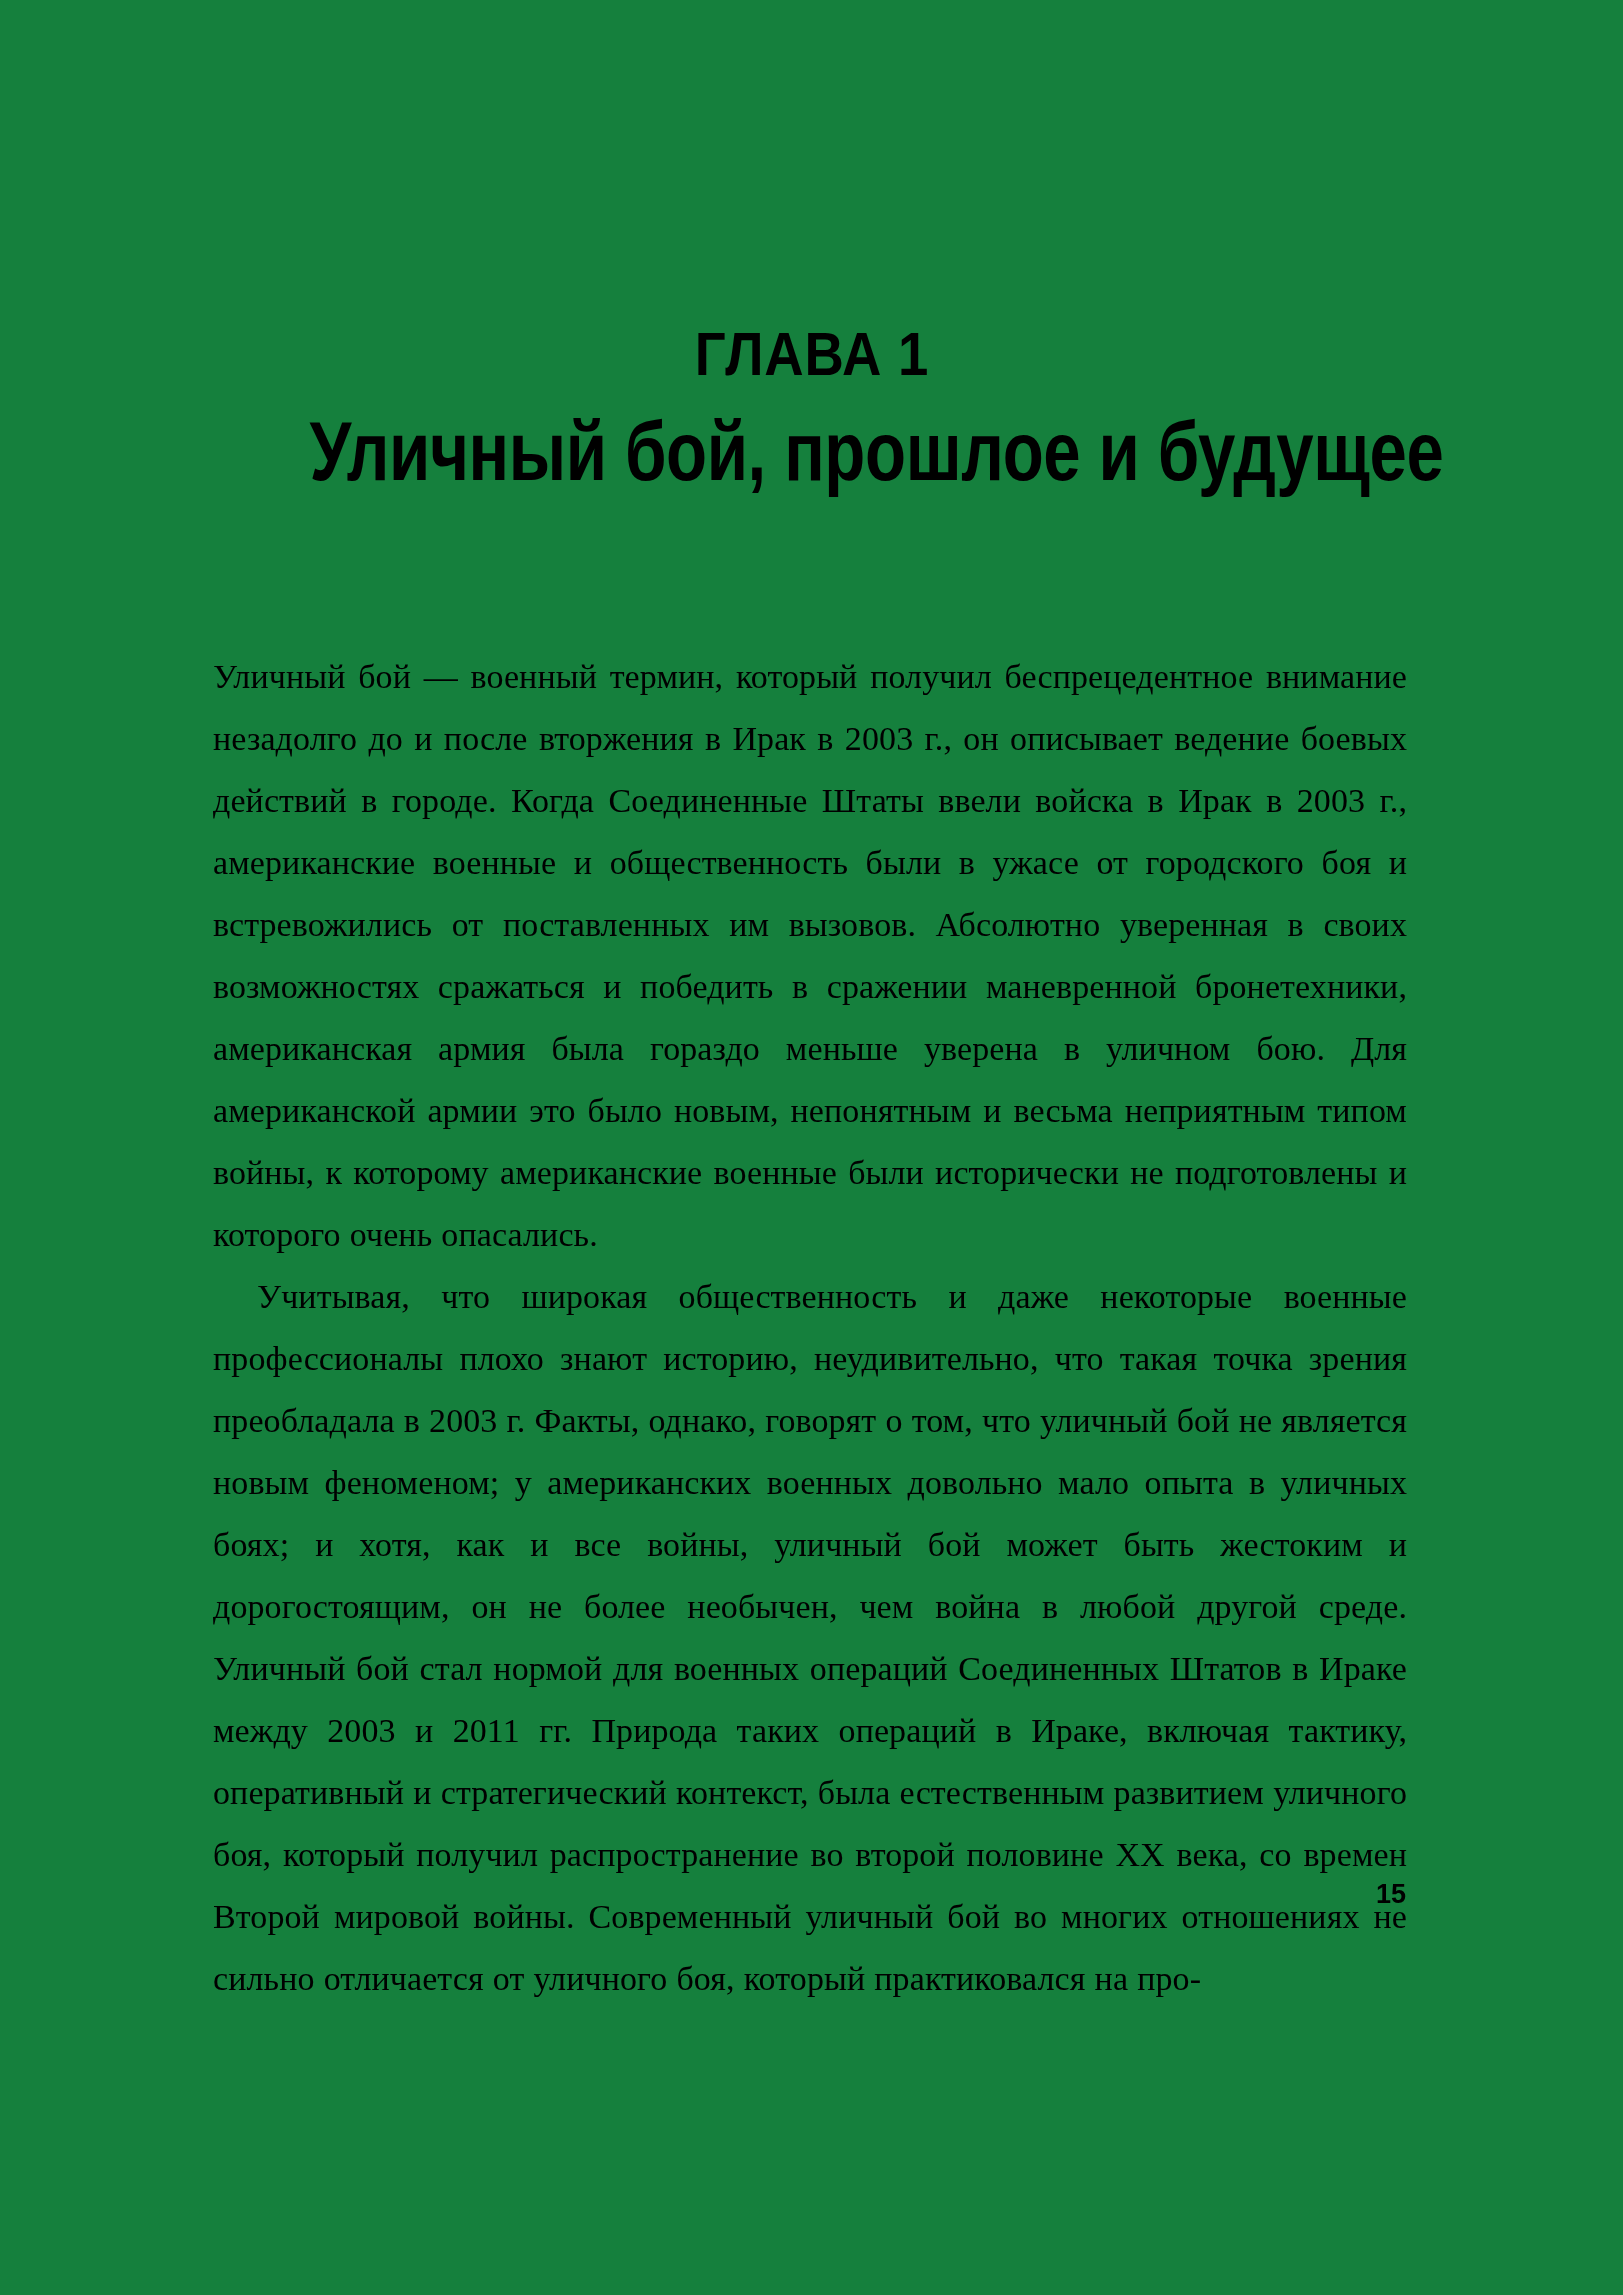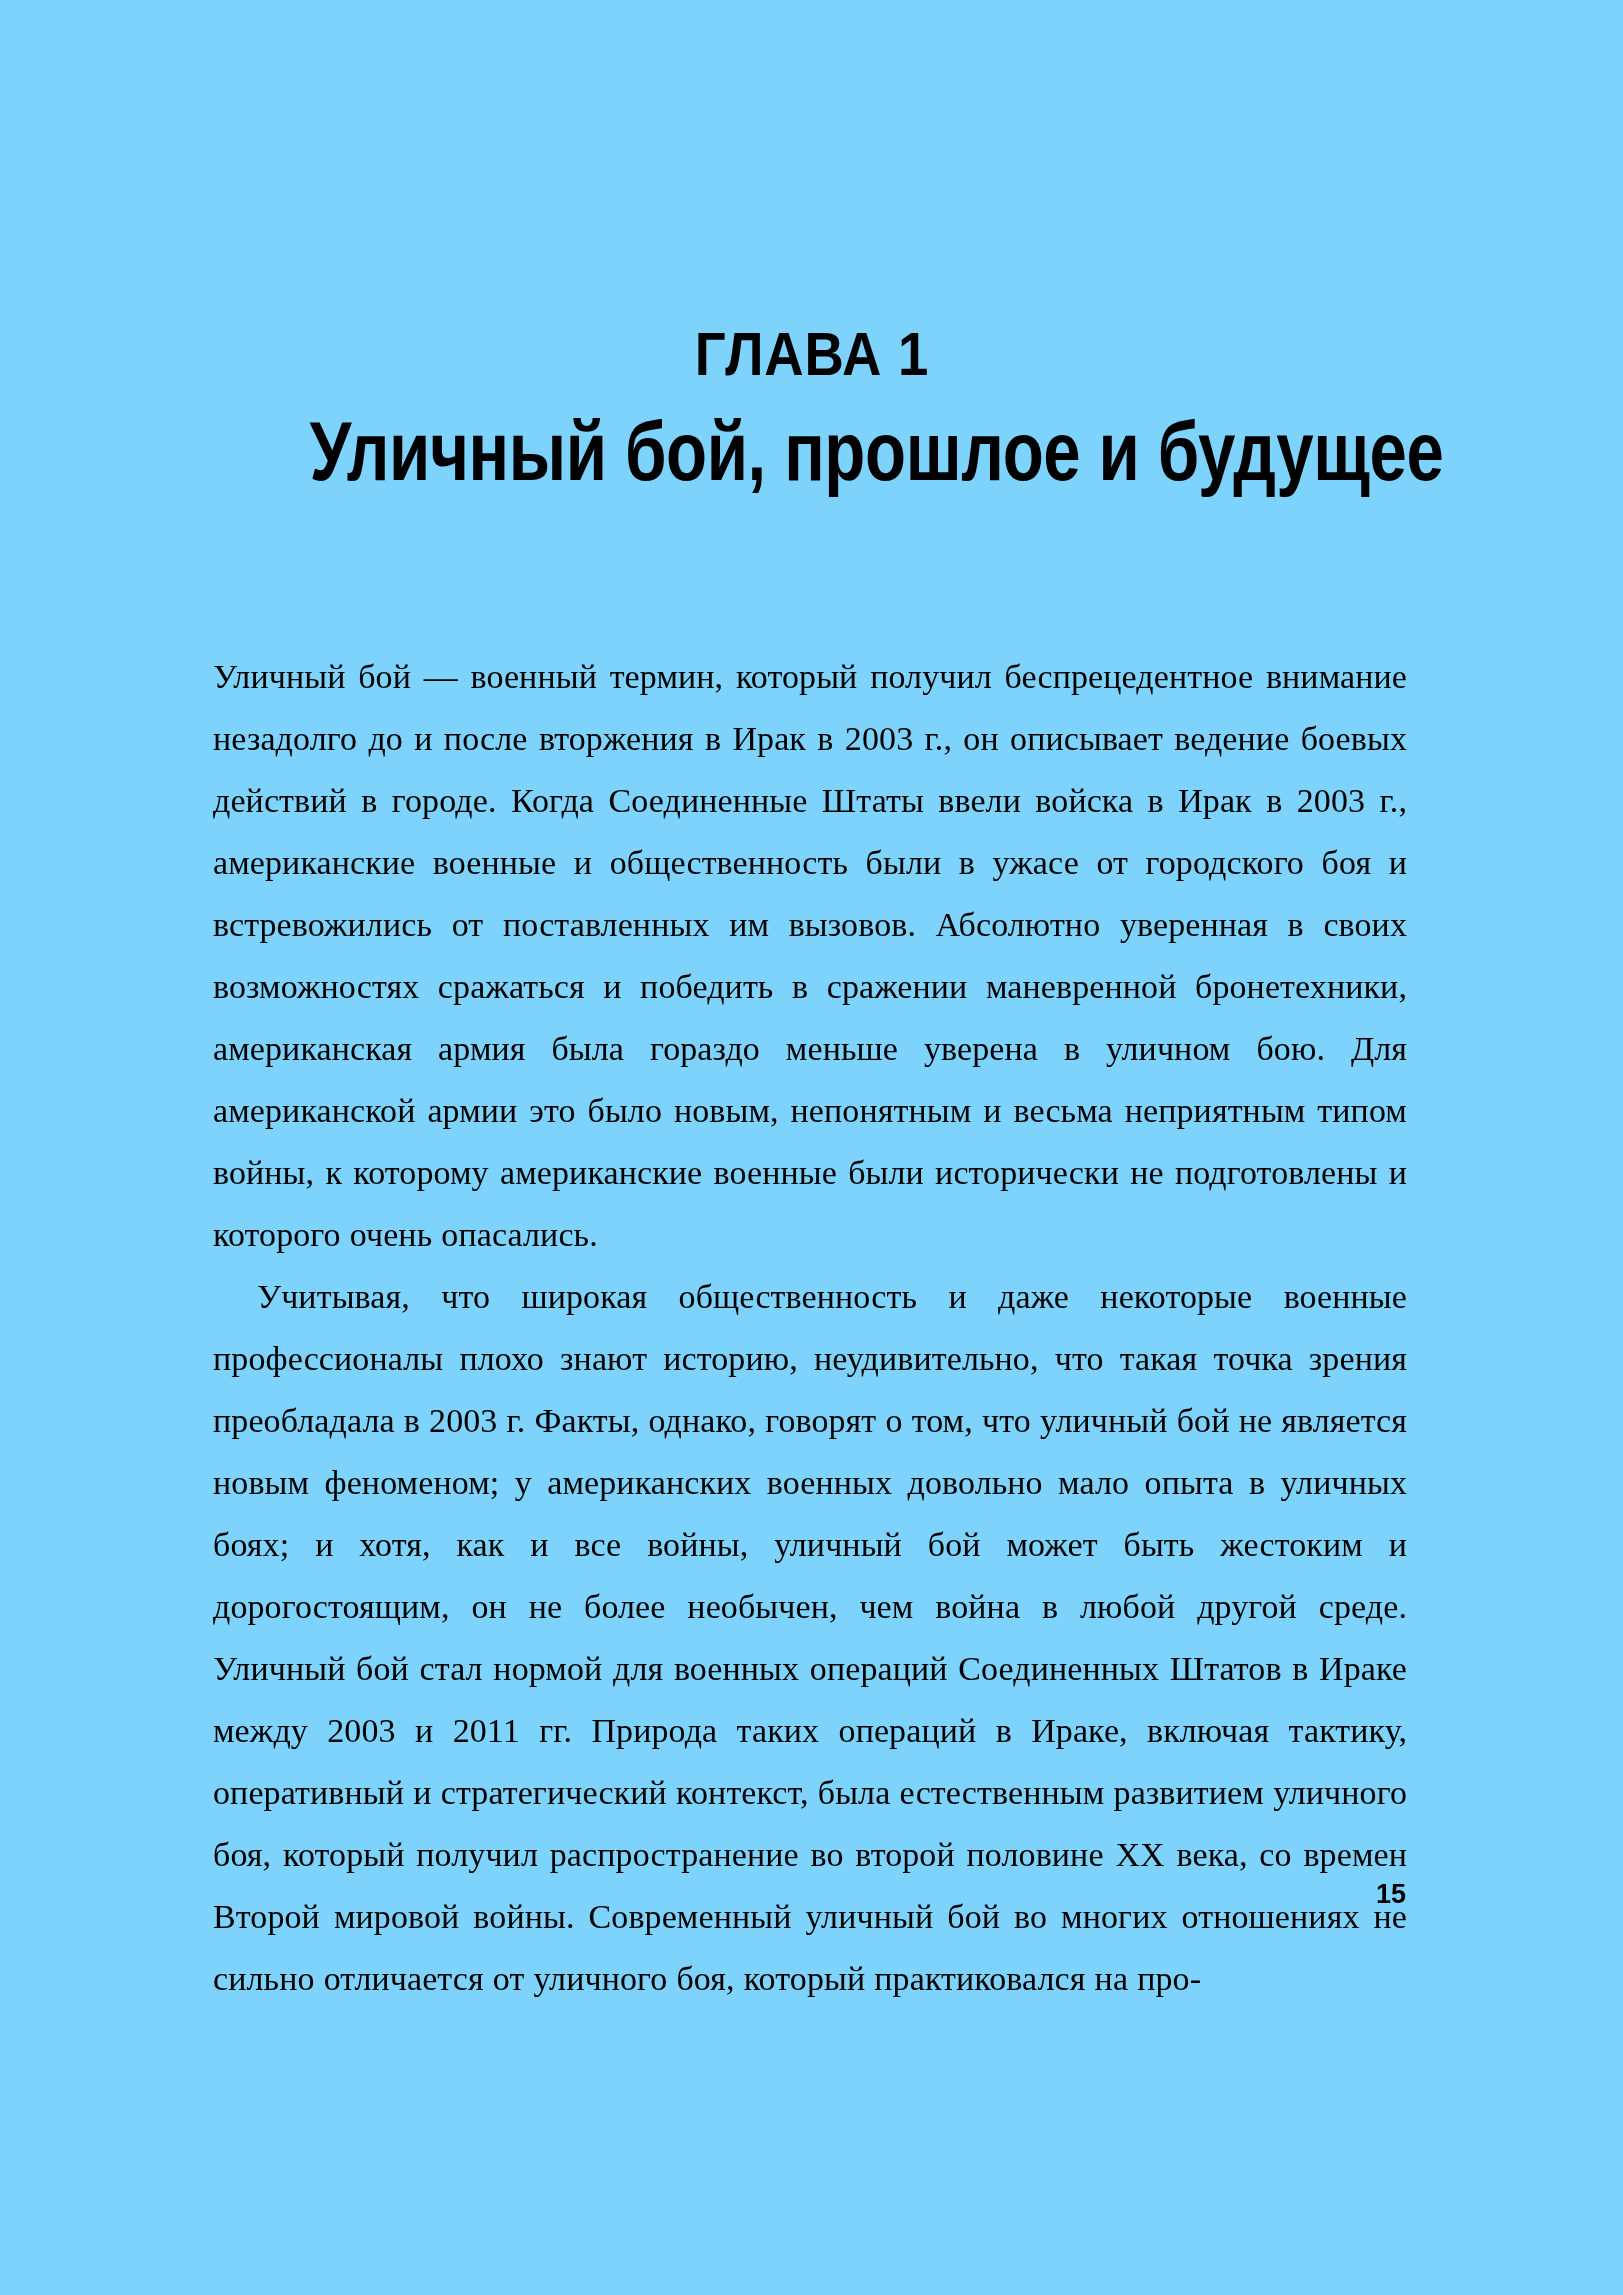--- a/index.html
+++ b/index.html
@@ -14,21 +14,21 @@
     position: relative;
     overflow: hidden;
     font-family: "Liberation Serif", "DejaVu Serif", serif;
     color: #000000;
     -webkit-font-smoothing: antialiased;
   }
 
   .page {
     position: absolute;
     inset: 0;
-    background: #7dd3fc;
+    background: #15803d;
   }
 
   
   .chapter-head {
     position: absolute;
     left: 184px;
     top: 323px;
     width: 1256px;
     text-align: center;
   }

